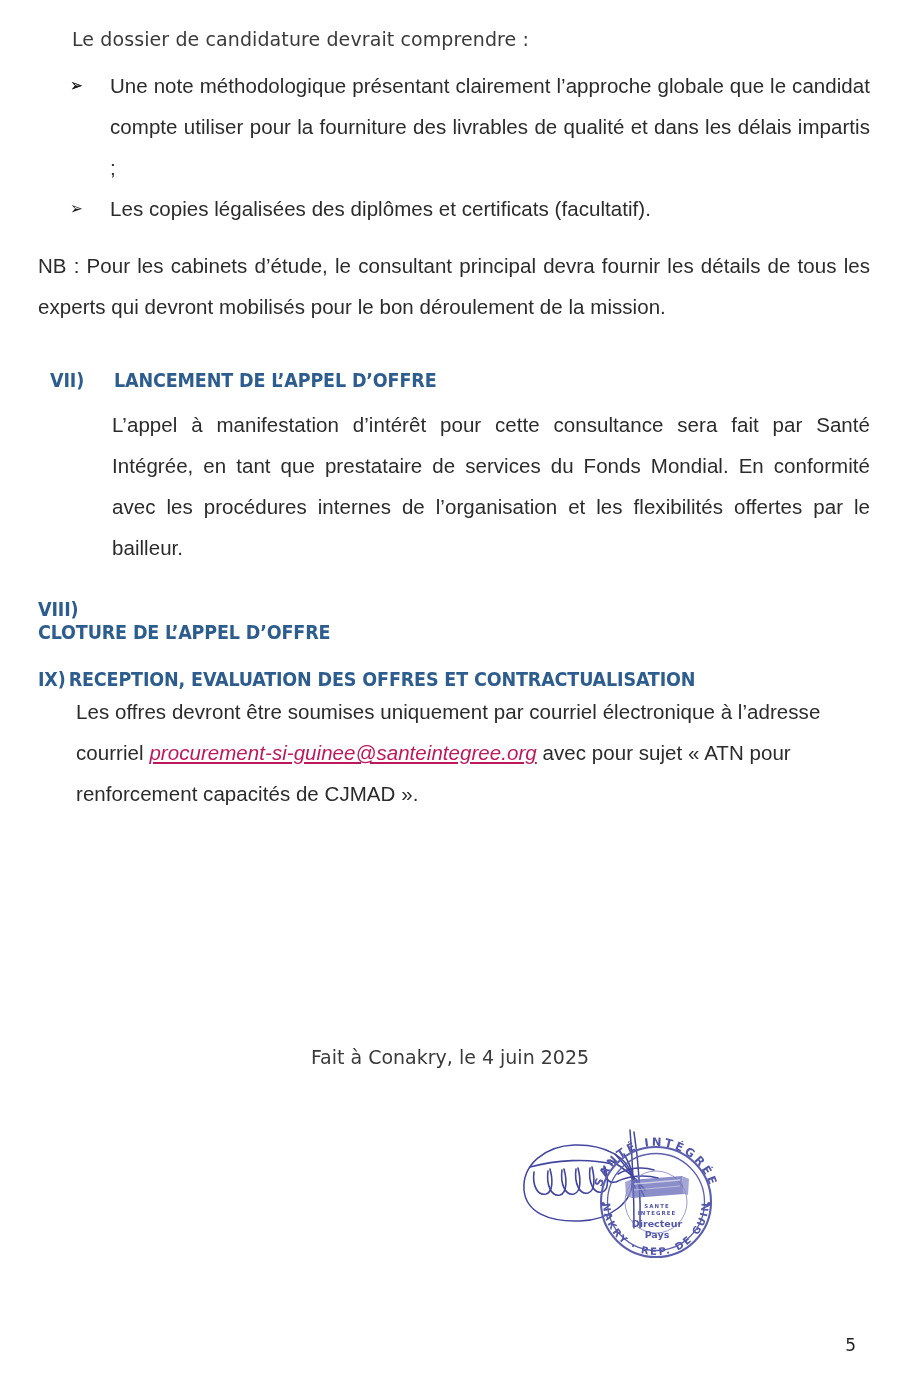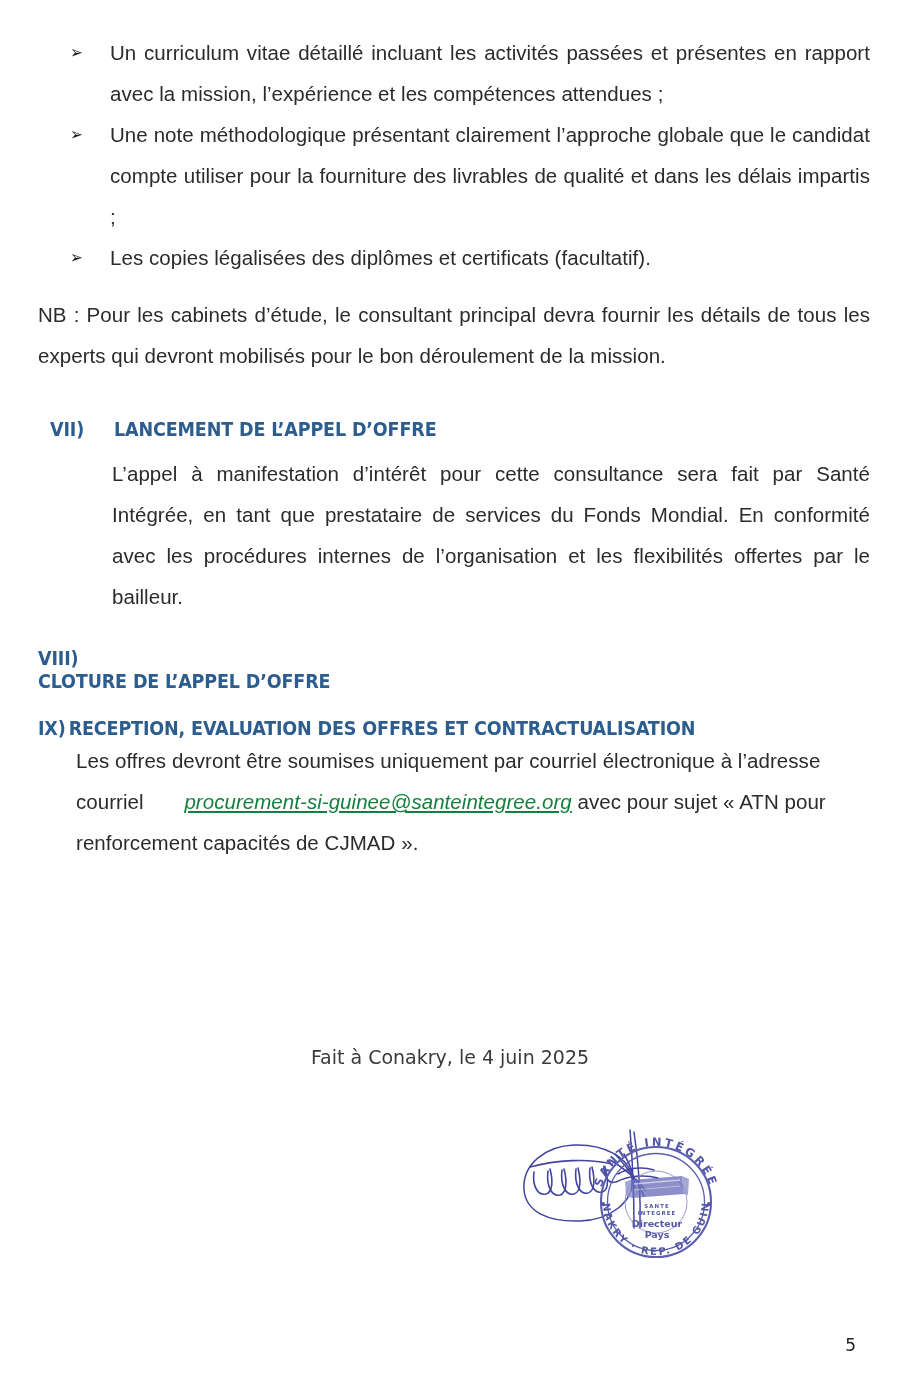--- a/index.html
+++ b/index.html
@@ -111,25 +111,24 @@
     text-align: justify;
     padding-right: 2px;
   }
   .sect-body.noj { text-align: left; }
 
   .gap-a { height: 30px; }
   .gap-c { height: 30px; }
   .gap-e { height: 24px; }
 
   a.mail {
-    color: #15803d;
+    color: #be185d;
     font-style: italic;
     text-decoration: underline;
     text-underline-offset: 2px;
-    margin-left: 35px;
   }
 
   
   .signline {
     position: absolute;
     left: 0;
     top: 1046px;
     width: 900px;
     text-align: center;
     font-family: "DejaVu Sans", sans-serif;
@@ -154,25 +153,25 @@
     font-size: 17px;
     color: #231f20;
   }
 </style>
 </head>
 <body>
 
 <div class="page">
 
 
+  <p class="geo lead">Le dossier de candidature devrait comprendre :</p>
 
   <ul class="bullets narrow">
     <li>
       <span class="bul">➢</span>
-      <span>Un curriculum vitae détaillé incluant les activités passées et présentes en rapport avec la mission, l’expérience et les compétences attendues ;</span>
     </li>
     <li>
       <span class="bul">➢</span>
       <span>Une note méthodologique présentant clairement l’approche globale que le candidat compte utiliser pour la fourniture des livrables de qualité et dans les délais impartis ;</span>
     </li>
     <li class="last">
       <span class="bul">➢</span>
       <span>Les copies légalisées des diplômes et certificats (facultatif).</span>
     </li>
   </ul>

